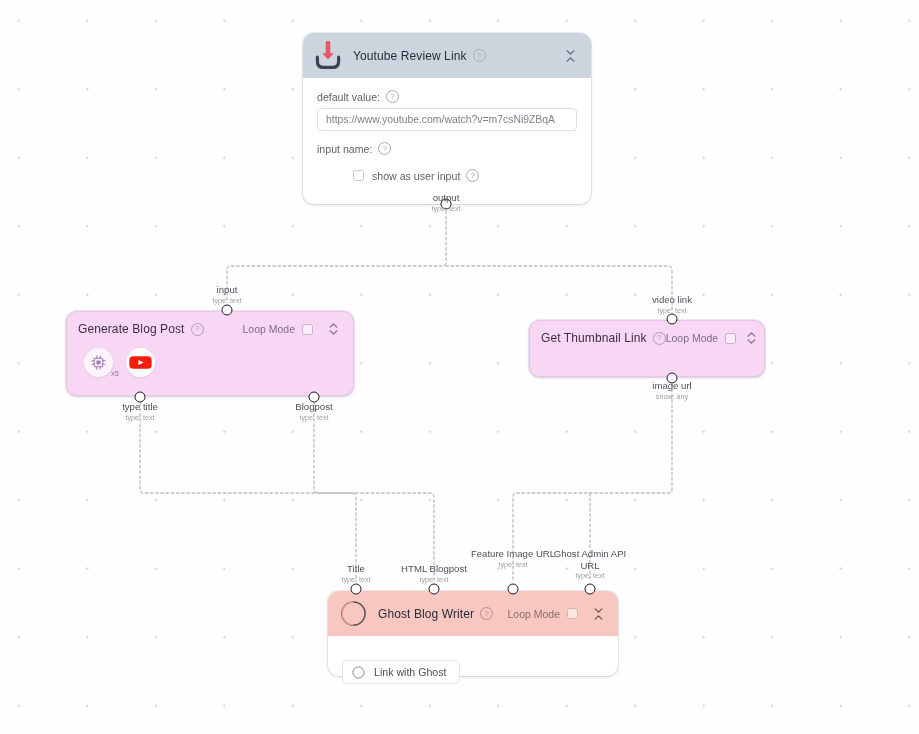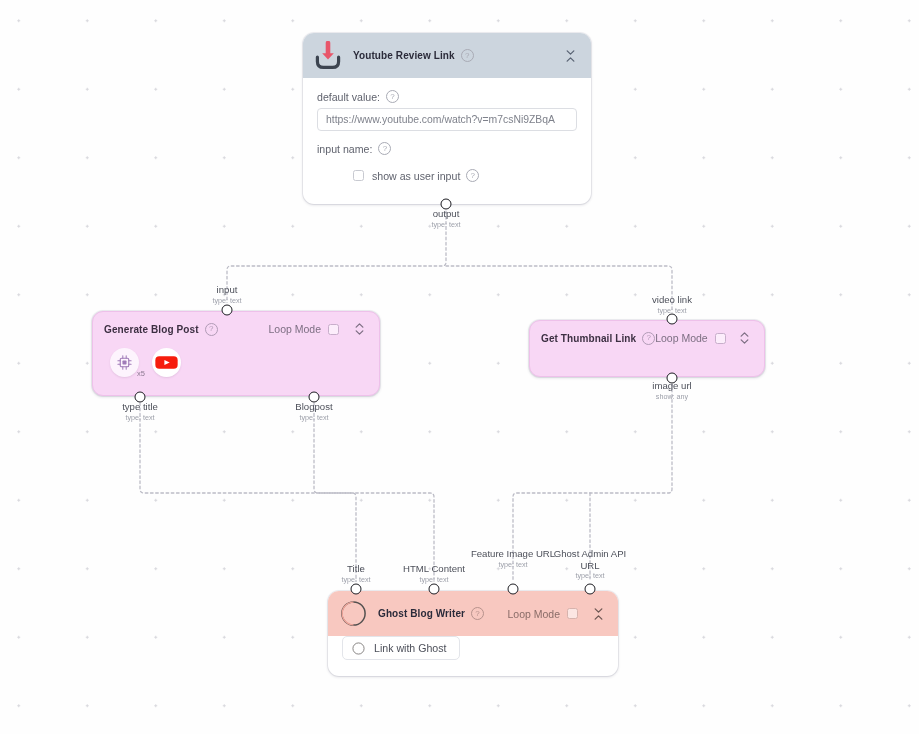--- a/index.html
+++ b/index.html
@@ -33,22 +33,22 @@
     border-radius: 11px;
     box-sizing: border-box;
     box-shadow: 0 1px 3px rgba(40,40,70,.16), 0 0 0 1px rgba(150,150,170,.14);
   }
   .node-header {
     display: flex;
     align-items: center;
     box-sizing: border-box;
   }
   .node-title {
-    font-size: 10px;
-    font-weight: bold;
+    font-size: 12px;
+    font-weight: normal;
     color: #2b2b3a;
     letter-spacing: .1px;
     white-space: nowrap;
   }
   .help-icon {
     display: inline-flex;
     align-items: center;
     justify-content: center;
     width: 11px;
     height: 11px;
@@ -153,21 +153,21 @@
     box-sizing: border-box;
     flex: none;
   }
 
   
   .node-pink {
     background: #f8d7f5;
     border: 1px solid #eec0ea;
   }
   #node-generate-blog-post {
-    left: 92px; top: 311px;
+    left: 66px; top: 311px;
     width: 288px; height: 85px;
   }
   #node-get-thumbnail-link {
     left: 529px; top: 320px;
     width: 236px; height: 57px;
   }
   .node-pink .node-header {
     height: 34px;
     padding: 0 11px 0 11px;
   }
@@ -212,21 +212,21 @@
   #node-ghost-blog-writer .node-header {
     height: 45px;
     padding: 0 11px 0 12px;
     background: #f8c8c0;
     border-radius: 11px 11px 0 0;
   }
   .ghost-logo {
     width: 27px; height: 27px; margin-right: 11px; flex: none;
   }
   .ghost-body {
-    padding: 0 0 0 14px;
+    padding: 24px 0 0 14px;
     text-decoration: underline;
   }
   .link-ghost-btn {
     display: inline-flex;
     align-items: center;
     gap: 9px;
     height: 24px;
     padding: 0 13px 0 9px;
     border: 1px solid #e3e5ea;
     border-radius: 5px;
@@ -328,21 +328,21 @@
 
       <div class="checkbox-row">
         <span class="cb"></span>
         <span>show as user input</span>
         <span class="help-icon">?</span>
       </div>
     </div>
   </div>
 
   <span class="port" style="left:446px; top:204px;"></span>
-  <span class="port-label" style="left:446px; top:208px;">
+  <span class="port-label" style="left:446px; top:192px;">
     <span class="pname">output</span>
     <span class="ptype">type: text</span>
   </span>
 
   <div class="node node-pink" id="node-generate-blog-post">
     <div class="node-header">
       <span class="node-title">Generate Blog Post</span>
       <span class="help-icon">?</span>
       <span class="spacer"></span>
       <span class="loop-mode">
@@ -472,21 +472,21 @@
   </div>
 
   <span class="port" style="left:356px; top:589px;"></span>
   <span class="port-label" style="left:356px; top:563px;">
     <span class="pname">Title</span>
     <span class="ptype">type: text</span>
   </span>
 
   <span class="port" style="left:434px; top:589px;"></span>
   <span class="port-label" style="left:434px; top:563px;">
-    <span class="pname">HTML Content</span>
+    <span class="pname">HTML Blogpost</span>
     <span class="ptype">type: text</span>
   </span>
 
   <span class="port" style="left:513px; top:589px;"></span>
   <span class="port-label" style="left:513px; top:548px; width:86px;">
     <span class="pname" style="white-space:normal;">Feature Image URL</span>
     <span class="ptype">type: text</span>
   </span>
 
   <span class="port" style="left:590px; top:589px;"></span>

